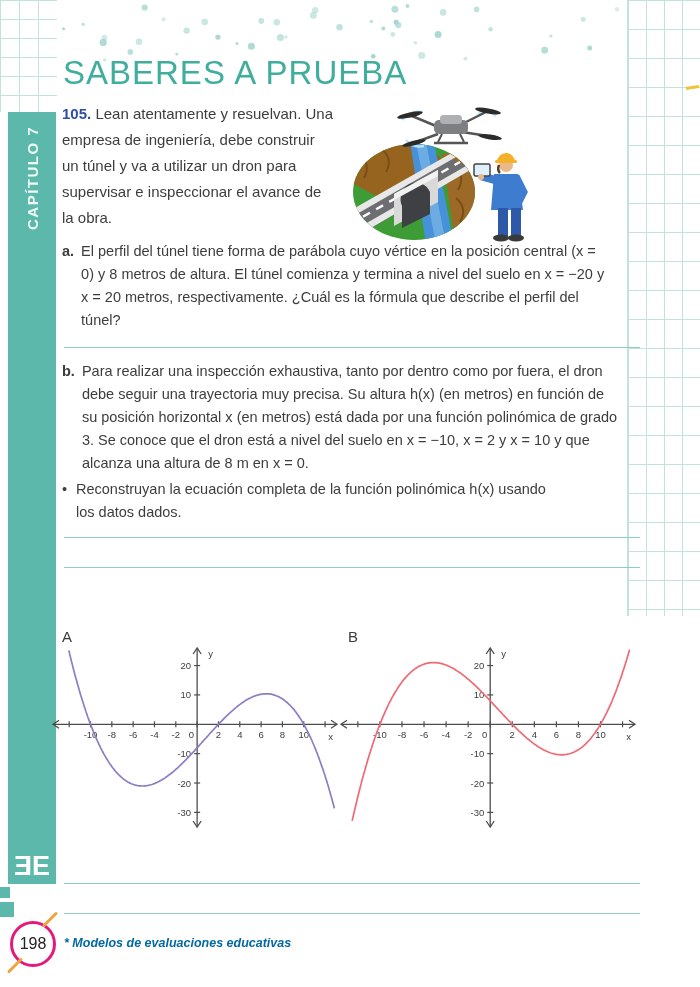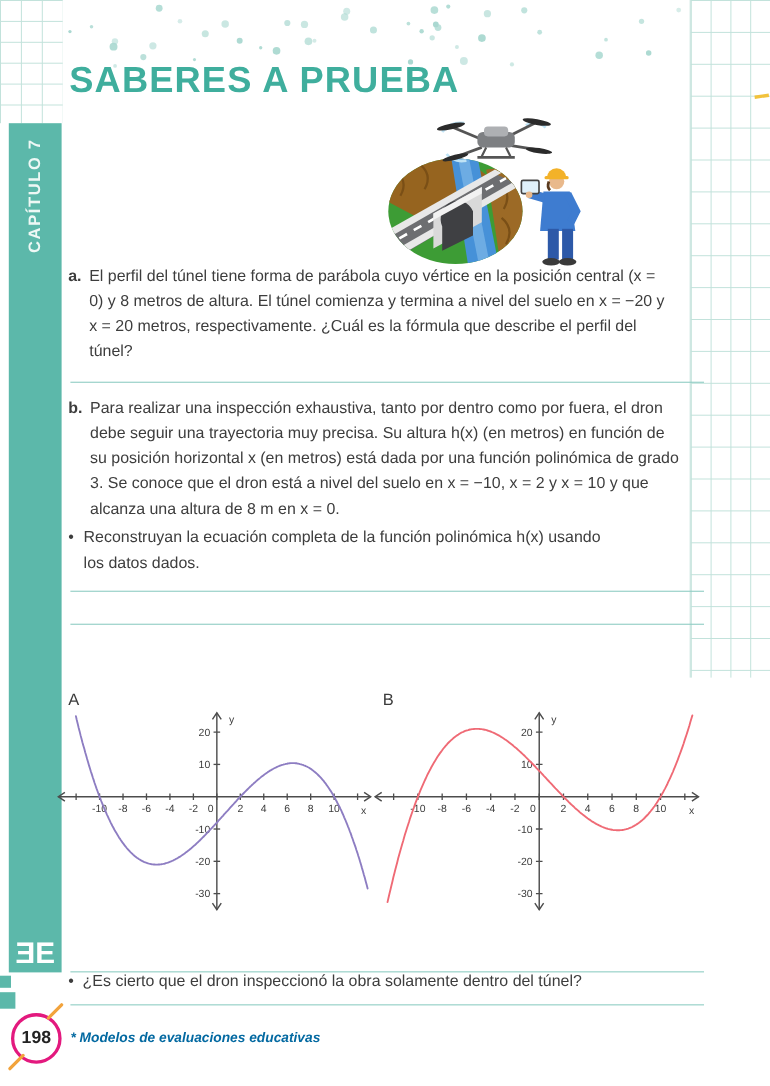--- a/index.html
+++ b/index.html
@@ -12,21 +12,21 @@
   .grid{
     background-image:
       linear-gradient(to right, var(--grid,#bfe0da) 1px, transparent 1px),
       linear-gradient(to bottom, var(--grid,#bfe0da) 1px, transparent 1px);
   }
   .grid-tl{left:0;top:0;width:57px;height:112px;background-size:19px 19px;}
   .grid-right{left:627px;top:0;width:73px;height:616px;background-size:18px 29px;border-left:1px solid var(--grid,#bfe0da);}
   .orange-tick{left:686px;top:86px;width:13px;height:3px;background:#f2c23c;transform:rotate(-8deg);}
   
   .title{
-    left:63px;top:54px;font-size:33px;font-weight:700;letter-spacing:1px;
+    left:63px;top:54px;font-size:33px;font-weight:400;letter-spacing:1px;
     color:var(--teal-title,#3fae9d);
   }
   
   .sidebar{
     left:8px;top:112px;width:48px;height:772px;background:var(--teal-side,#5cb8aa);
   }
   .chapter{
     position:absolute;left:0;top:14px;width:48px;height:200px;
     writing-mode:vertical-rl;transform:rotate(180deg);
     display:flex;align-items:center;justify-content:flex-end;
@@ -65,21 +65,21 @@
   .glA{left:62px;top:628px;}
   .glB{left:348px;top:628px;}
   .graph{width:290px;height:185px;}
   .graph-A{left:50px;top:645px;}
   .graph-B{left:338px;top:645px;width:300px;}
   
   .badge{
     left:10px;top:921px;width:40px;height:40px;border-radius:50%;
     border:3px solid var(--pink,#e3197e);background:#fff;
     display:flex;align-items:center;justify-content:center;
-    font-size:16px;font-weight:700;color:#232323;
+    font-size:16px;font-weight:400;color:#232323;
   }
   .dash{width:20px;height:3px;background:var(--orange,#f2a33c);border-radius:2px;transform:rotate(-45deg);}
   .dash-ne{left:40px;top:918px;}
   .dash-sw{left:5px;top:964px;}
   .footer-note{left:64px;top:936px;font-size:12.5px;font-weight:700;font-style:italic;color:#0369a1;}
   .dotsvg{left:55px;top:0;pointer-events:none;}
   .illus{left:350px;top:102px;width:198px;height:142px;}
 </style>
 </head>
 <body>
@@ -139,20 +139,24 @@
   <div class="abs sidebar">
     <div class="chapter">CAPÍTULO 7</div>
     <div class="ee-logo">
       <span class="ee-flip">E</span>
         <span>E</span>
     </div>
   </div>
   <div class="abs tab-sm tab1"></div>
   <div class="abs tab-sm tab2"></div>
 
+  <div class="abs txt intro">
+    <span class="pnum">105.</span>
+    <span>Lean atentamente y resuelvan. Una empresa de ingeniería, debe construir un túnel y va a utilizar un dron para supervisar e inspeccionar el avance de la obra.</span>
+  </div>
 
   <svg class="abs illus" viewBox="0 0 198 142">
     <defs>
         <clipPath id="sc">
           <ellipse cx="64" cy="90" rx="61" ry="48"></ellipse>
         </clipPath>
       </defs>
 
     <ellipse cx="64" cy="90" rx="61" ry="48" fill="#3d9c35"></ellipse>
     <g clip-path="url(#sc)">
@@ -318,24 +322,20 @@
         <text x="146.20588235294116" y="112.15079365079366" text-anchor="end" font-size="9.5" fill="#3c3c3c" font-family="&quot;Liberation Sans&quot;, sans-serif">-10</text>
         <line x1="149.20588235294116" y1="138.015873015873" x2="155.20588235294116" y2="138.015873015873" stroke="#4d4d4d" stroke-width="1.2"></line>
         <text x="146.20588235294116" y="141.515873015873" text-anchor="end" font-size="9.5" fill="#3c3c3c" font-family="&quot;Liberation Sans&quot;, sans-serif">-20</text>
         <line x1="149.20588235294116" y1="167.38095238095238" x2="155.20588235294116" y2="167.38095238095238" stroke="#4d4d4d" stroke-width="1.2"></line>
         <text x="146.20588235294116" y="170.88095238095238" text-anchor="end" font-size="9.5" fill="#3c3c3c" font-family="&quot;Liberation Sans&quot;, sans-serif">-30</text>
         <text x="163.20588235294116" y="12" text-anchor="start" font-size="9.5" fill="#3c3c3c" font-family="&quot;Liberation Sans&quot;, sans-serif">y</text>
         <text x="293" y="95.28571428571429" text-anchor="end" font-size="9.5" fill="#3c3c3c" font-family="&quot;Liberation Sans&quot;, sans-serif">x</text>
         <polyline points="14.3,175.1 15.2,171.2 16.1,167.3 17.0,163.6 17.9,159.8 18.8,156.1 19.6,152.5 20.5,149.0 21.4,145.5 22.3,142.0 23.2,138.6 24.0,135.3 24.9,132.0 25.8,128.8 26.7,125.7 27.6,122.5 28.5,119.5 29.3,116.5 30.2,113.5 31.1,110.6 32.0,107.8 32.9,105.0 33.8,102.3 34.6,99.6 35.5,96.9 36.4,94.3 37.3,91.8 38.2,89.3 39.0,86.9 39.9,84.5 40.8,82.1 41.7,79.9 42.6,77.6 43.5,75.4 44.3,73.3 45.2,71.2 46.1,69.1 47.0,67.1 47.9,65.1 48.8,63.2 49.6,61.4 50.5,59.5 51.4,57.7 52.3,56.0 53.2,54.3 54.0,52.7 54.9,51.1 55.8,49.5 56.7,48.0 57.6,46.5 58.5,45.1 59.3,43.7 60.2,42.3 61.1,41.0 62.0,39.7 62.9,38.5 63.8,37.3 64.6,36.1 65.5,35.0 66.4,33.9 67.3,32.9 68.2,31.9 69.0,30.9 69.9,30.0 70.8,29.1 71.7,28.3 72.6,27.4 73.5,26.7 74.3,25.9 75.2,25.2 76.1,24.5 77.0,23.9 77.9,23.3 78.8,22.7 79.6,22.1 80.5,21.6 81.4,21.1 82.3,20.7 83.2,20.3 84.0,19.9 84.9,19.5 85.8,19.2 86.7,18.9 87.6,18.7 88.5,18.4 89.3,18.2 90.2,18.1 91.1,17.9 92.0,17.8 92.9,17.7 93.8,17.6 94.6,17.6 95.5,17.6 96.4,17.6 97.3,17.6 98.2,17.7 99.0,17.8 99.9,17.9 100.8,18.0 101.7,18.2 102.6,18.4 103.5,18.6 104.3,18.8 105.2,19.1 106.1,19.4 107.0,19.7 107.9,20.0 108.8,20.3 109.6,20.7 110.5,21.1 111.4,21.5 112.3,21.9 113.2,22.4 114.0,22.8 114.9,23.3 115.8,23.8 116.7,24.3 117.6,24.9 118.5,25.4 119.3,26.0 120.2,26.6 121.1,27.2 122.0,27.8 122.9,28.4 123.8,29.1 124.6,29.7 125.5,30.4 126.4,31.1 127.3,31.8 128.2,32.5 129.0,33.3 129.9,34.0 130.8,34.7 131.7,35.5 132.6,36.3 133.5,37.1 134.3,37.9 135.2,38.7 136.1,39.5 137.0,40.3 137.9,41.2 138.8,42.0 139.6,42.9 140.5,43.7 141.4,44.6 142.3,45.5 143.2,46.4 144.0,47.3 144.9,48.2 145.8,49.1 146.7,50.0 147.6,50.9 148.5,51.8 149.3,52.8 150.2,53.7 151.1,54.6 152.0,55.6 152.9,56.5 153.8,57.4 154.6,58.4 155.5,59.3 156.4,60.3 157.3,61.2 158.2,62.2 159.0,63.1 159.9,64.1 160.8,65.0 161.7,66.0 162.6,66.9 163.5,67.9 164.3,68.8 165.2,69.8 166.1,70.7 167.0,71.7 167.9,72.6 168.8,73.5 169.6,74.5 170.5,75.4 171.4,76.3 172.3,77.2 173.2,78.2 174.0,79.1 174.9,80.0 175.8,80.9 176.7,81.7 177.6,82.6 178.5,83.5 179.3,84.4 180.2,85.2 181.1,86.1 182.0,86.9 182.9,87.7 183.8,88.6 184.6,89.4 185.5,90.2 186.4,91.0 187.3,91.7 188.2,92.5 189.0,93.3 189.9,94.0 190.8,94.7 191.7,95.5 192.6,96.2 193.5,96.9 194.3,97.5 195.2,98.2 196.1,98.9 197.0,99.5 197.9,100.1 198.8,100.7 199.6,101.3 200.5,101.9 201.4,102.4 202.3,103.0 203.2,103.5 204.0,104.0 204.9,104.5 205.8,104.9 206.7,105.4 207.6,105.8 208.5,106.2 209.3,106.6 210.2,107.0 211.1,107.3 212.0,107.7 212.9,108.0 213.8,108.2 214.6,108.5 215.5,108.7 216.4,109.0 217.3,109.1 218.2,109.3 219.0,109.5 219.9,109.6 220.8,109.7 221.7,109.7 222.6,109.8 223.5,109.8 224.3,109.8 225.2,109.8 226.1,109.7 227.0,109.6 227.9,109.5 228.8,109.4 229.6,109.2 230.5,109.0 231.4,108.8 232.3,108.5 233.2,108.2 234.0,107.9 234.9,107.5 235.8,107.2 236.7,106.8 237.6,106.3 238.5,105.8 239.3,105.3 240.2,104.8 241.1,104.2 242.0,103.6 242.9,103.0 243.8,102.3 244.6,101.6 245.5,100.9 246.4,100.1 247.3,99.3 248.2,98.4 249.0,97.5 249.9,96.6 250.8,95.7 251.7,94.7 252.6,93.6 253.5,92.5 254.3,91.4 255.2,90.3 256.1,89.1 257.0,87.9 257.9,86.6 258.8,85.3 259.6,84.0 260.5,82.6 261.4,81.1 262.3,79.7 263.2,78.1 264.0,76.6 264.9,75.0 265.8,73.3 266.7,71.7 267.6,69.9 268.5,68.2 269.3,66.3 270.2,64.5 271.1,62.6 272.0,60.6 272.9,58.6 273.8,56.6 274.6,54.5 275.5,52.3 276.4,50.1 277.3,47.9 278.2,45.6 279.0,43.3 279.9,40.9 280.8,38.5 281.7,36.0 282.6,33.5 283.5,30.9 284.3,28.3 285.2,25.6 286.1,22.9 287.0,20.1 287.9,17.2 288.8,14.3 289.6,11.4 290.5,8.4 291.4,5.4" fill="none" stroke="#ef6a75" stroke-width="1.7" stroke-linecap="round"></polyline>
       </svg></div>
 
-  <div class="abs txt bullet bullet3">
-    <span class="bgl" style="position:static;margin-right:4px;">•</span>
-    <span>¿Es cierto que el dron inspeccionó la obra solamente dentro del túnel?</span>
-  </div>
 
   <div class="abs divider al3"></div>
   <div class="abs divider al4"></div>
 
   <div class="abs badge">
     <span>198</span>
   </div>
   <div class="abs dash dash-ne"></div>
   <div class="abs dash dash-sw"></div>
   <div class="abs footer-note">* Modelos de evaluaciones educativas</div>

